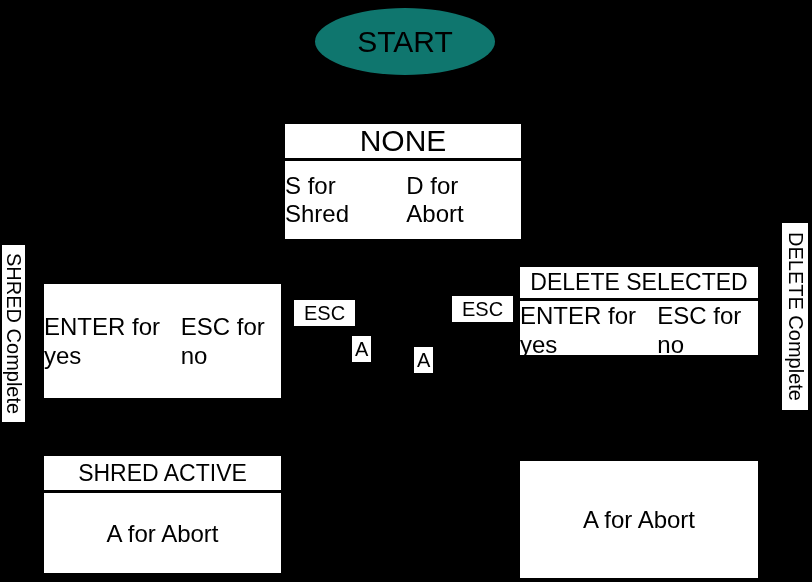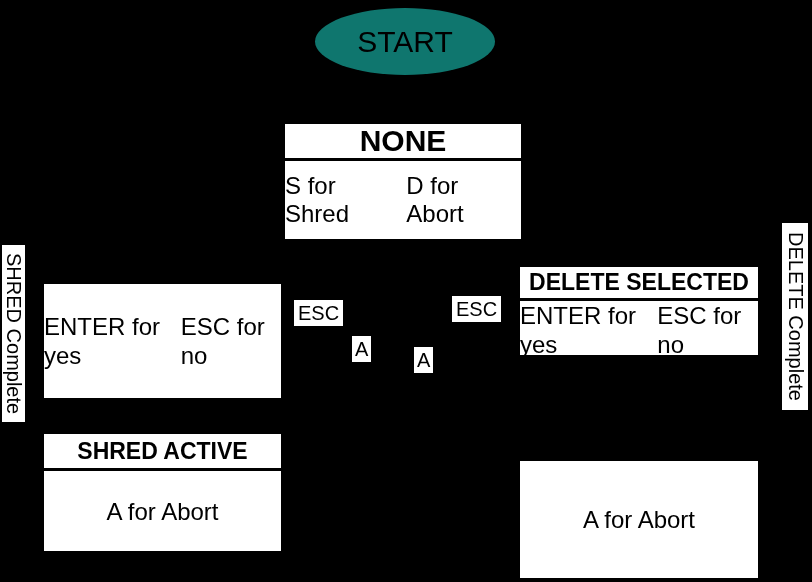--- a/index.html
+++ b/index.html
@@ -24,47 +24,47 @@
   
   .state {
     position:absolute;
     background:#ffffff;
     display:flex; flex-direction:column;
   }
   .state-title {
     flex:0 0 34px;
     border-bottom:3px solid #000000;
     display:flex; align-items:center; justify-content:center;
-    font-weight:bold;
+    font-weight:normal;
     font-size:23px;
   }
   .state-body {
     flex:1 1 auto;
     display:flex; flex-direction:row;
     align-items:center; justify-content:center;
     font-size:24px;
     line-height:29px;
   }
   .state-none        { left:285px; top:124px; width:236px; height:115px; }
   .state-none .state-title { font-size:30px; }
   .state-none .state-body  { line-height:28px; }
   .state-shred-selected  { left:44px;  top:284px; width:237px; height:114px; }
   .state-delete-selected { left:520px; top:267px; width:238px; height:88px; }
-  .state-shred-active    { left:44px;  top:434px; width:237px; height:117px; }
+  .state-shred-active    { left:44px;  top:456px; width:237px; height:117px; }
   .state-delete-active   { left:520px; top:461px; width:238px; height:117px; }
   .state-shred-active .state-title,
   .state-delete-active .state-title { flex-basis:37px; }
   
   .edge-label {
     position:absolute;
     background:#ffffff;
     color:#000;
     font-size:20px;
     line-height:24px;
-    padding:1px 4px;
+    padding:1px 10px;
   }
   .edge-label.key-a { padding:1px 3px; }
   .esc-left  { left:294px; top:300px; }
   .esc-right { left:452px; top:296px; }
   .a-left    { left:352px; top:336px; }
   .a-right   { left:414px; top:347px; }
   
   .side-label {
     position:absolute;
     background:#ffffff;

